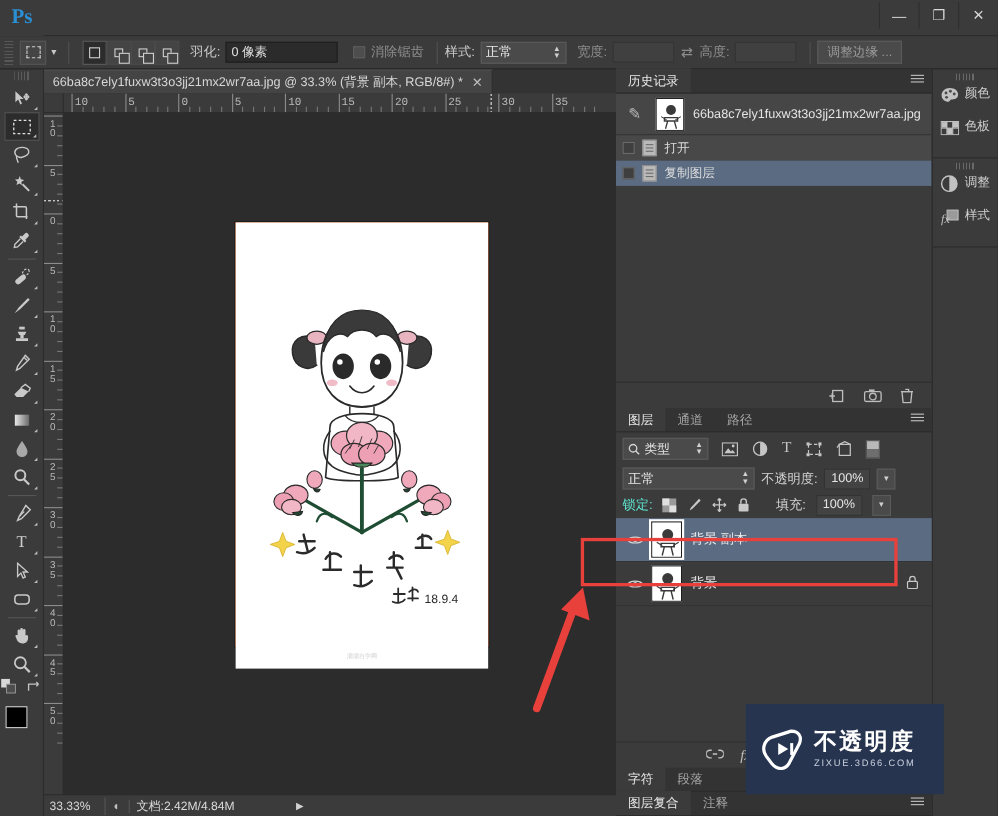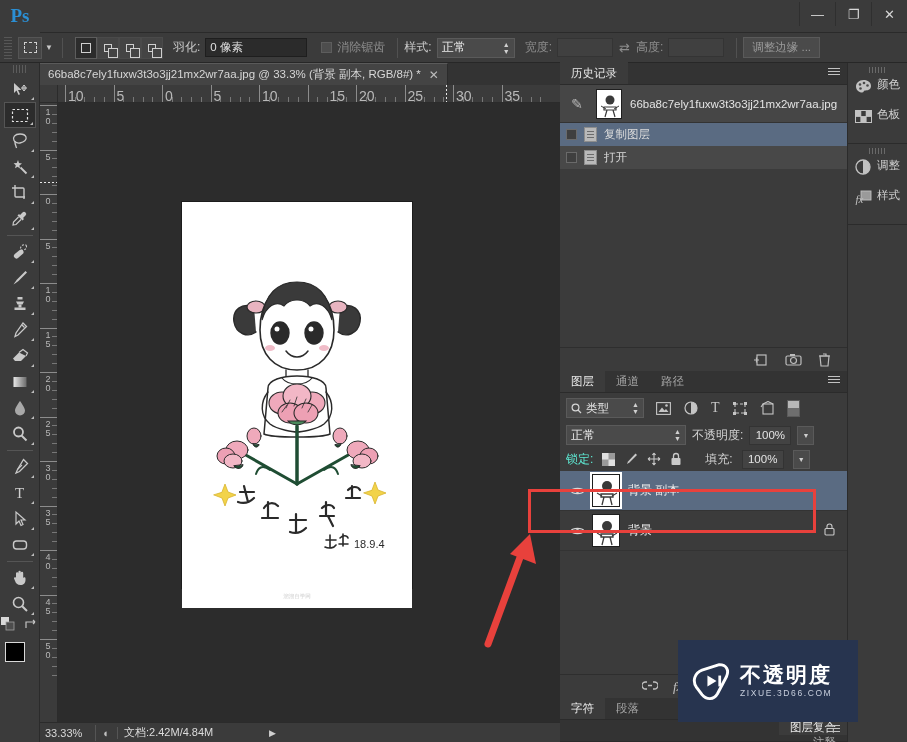--- a/index.html
+++ b/index.html
@@ -143,26 +143,26 @@
     max-width:440px; white-space:nowrap;
   }
   .tab-close { font-size:12px; color:#bdbdbd; }
   .rulerrow { display:flex; height:18px; background:#3b3b3b; }
   .corner { width:18px;height:18px;background:#3b3b3b;border-right:1px solid #2b2b2b;border-bottom:1px solid #2b2b2b;}
   .hruler { flex:1; position:relative; background:#3b3b3b; border-bottom:1px solid #2b2b2b; overflow:hidden;}
   .canvaswrap { flex:1; display:flex; min-height:0;}
   .vruler { width:18px; background:#3b3b3b; position:relative; border-right:1px solid #2b2b2b; overflow:hidden;}
   .canvasbg { flex:1; background:#2c2c2c; position:relative; overflow:hidden; }
   .tick { position:absolute; background:#8c8c8c; }
-  .ticklbl { position:absolute; color:#b9b9b9; font-size:14px; font-family:Liberation Sans, sans-serif;}
+  .ticklbl { position:absolute; color:#b9b9b9; font-size:10px; font-family:Liberation Mono, monospace;}
   .vticklbl { position:absolute; color:#b9b9b9; font-size:9px; width:10px; text-align:center; line-height:9px; }
 
   
   .artboard {
-    position:absolute; left:124px; top:99px; width:230px; height:386px;
+    position:absolute; left:156px; top:99px; width:230px; height:386px;
     background:#c2410c; box-shadow:0 0 0 1px #1c1c1c;
   }
 
   
   .statusbar { height:20px; background:#3b3b3b; display:flex; align-items:center; border-top:1px solid #2b2b2b; }
   .st-zoom { width:56px; height:16px; background:#3b3b3b; color:#d8d8d8; font-size:11px;
     display:flex;align-items:center; padding-left:5px; border-right:1px solid #555;}
   .st-ico { width:22px;display:flex;align-items:center;justify-content:center;color:#c0c0c0;font-size:11px;border-right:1px solid #555;}
   .st-doc { flex:1; color:#dcdcdc; font-size:11px; padding-left:6px; display:flex;align-items:center; gap:6px;}
   .st-arrow{font-size:9px;color:#d0d0d0;}
@@ -533,21 +533,21 @@
           <div class="tick" style="left: 171.9px; top: 12px; width: 1px; height: 5px; opacity: 0.75;"></div>
           <div class="tick" style="left: 181.6px; top: 12px; width: 1px; height: 5px; opacity: 0.75;"></div>
           <div class="tick" style="left: 191.3px; top: 12px; width: 1px; height: 5px; opacity: 0.75;"></div>
           <div class="tick" style="left: 201px; top: 0px; width: 1px; height: 17px;"></div>
           <div class="ticklbl" style="left: 204px; top: 3px;">10</div>
           <div class="tick" style="left: 210.7px; top: 12px; width: 1px; height: 5px; opacity: 0.75;"></div>
           <div class="tick" style="left: 220.4px; top: 12px; width: 1px; height: 5px; opacity: 0.75;"></div>
           <div class="tick" style="left: 230.1px; top: 12px; width: 1px; height: 5px; opacity: 0.75;"></div>
           <div class="tick" style="left: 239.8px; top: 12px; width: 1px; height: 5px; opacity: 0.75;"></div>
           <div class="tick" style="left: 249.5px; top: 0px; width: 1px; height: 17px;"></div>
-          <div class="ticklbl" style="left: 252.5px; top: 3px; margin-left: 19px;">15</div>
+          <div class="ticklbl" style="left: 252.5px; top: 3px;">15</div>
           <div class="tick" style="left: 259.2px; top: 12px; width: 1px; height: 5px; opacity: 0.75;"></div>
           <div class="tick" style="left: 268.9px; top: 12px; width: 1px; height: 5px; opacity: 0.75;"></div>
           <div class="tick" style="left: 278.6px; top: 12px; width: 1px; height: 5px; opacity: 0.75;"></div>
           <div class="tick" style="left: 288.3px; top: 12px; width: 1px; height: 5px; opacity: 0.75;"></div>
           <div class="tick" style="left: 298px; top: 0px; width: 1px; height: 17px;"></div>
           <div class="ticklbl" style="left: 301px; top: 3px;">20</div>
           <div class="tick" style="left: 307.7px; top: 12px; width: 1px; height: 5px; opacity: 0.75;"></div>
           <div class="tick" style="left: 317.4px; top: 12px; width: 1px; height: 5px; opacity: 0.75;"></div>
           <div class="tick" style="left: 327.1px; top: 12px; width: 1px; height: 5px; opacity: 0.75;"></div>
           <div class="tick" style="left: 336.8px; top: 12px; width: 1px; height: 5px; opacity: 0.75;"></div>
@@ -775,29 +775,29 @@
         <div class="thumb-sm">
           <svg width="26" height="30" viewBox="0 0 26 30">
               <rect width="26" height="30" fill="#fff"></rect>
               <circle cx="13" cy="10" r="4.5" fill="#3a3a3a"></circle>
               <path d="M7 17 h12 v3 h-12 Z M10 20 l-2 7 M16 20 l2 7" stroke="#3a3a3a" stroke-width="1.2" fill="none"></path>
               <path d="M4 16 l5 3 M22 16 l-5 3" stroke="#3a3a3a" stroke-width="1"></path>
             </svg>
         </div>
         <div style="font-size:11.5px;color:#e4e4e4;">66ba8c7ely1fuxw3t3o3jj21mx2wr7aa.jpg</div>
       </div>
+      <div class="hist-row alt">
+        <div class="hist-chk"></div>
+        <div class="doc-ico"></div>
+        <span>打开</span>
+      </div>
       <div class="hist-row sel">
         <div class="hist-chk"></div>
         <div class="doc-ico"></div>
         <span>复制图层</span>
-      </div>
-      <div class="hist-row alt">
-        <div class="hist-chk"></div>
-        <div class="doc-ico"></div>
-        <span>打开</span>
       </div>
       <div class="hist-spacer"></div>
       <div class="hist-foot">
         <div class="foot-ico">
           <svg width="16" height="14" viewBox="0 0 16 14">
               <rect x="4" y="2" width="9" height="10" fill="none" stroke="#bdbdbd" stroke-width="1.2"></rect>
               <path d="M1 7 h5 M3.5 4.5 v5" stroke="#bdbdbd" stroke-width="1.2"></path>
             </svg>
         </div>
         <div class="foot-ico">
@@ -954,21 +954,21 @@
               <circle cx="7.5" cy="6" r="3" fill="#c2c2c2"></circle>
             </svg>
         </span>
       </div>
     </div>
 
     <div class="panel-tabs" style="background:#333;">
       <div class="ptab active">字符</div>
       <div class="ptab">段落</div>
     </div>
-    <div class="panel-tabs" style="background:#333;flex-direction:column;">
+    <div class="panel-tabs" style="background:#333;">
       <div class="ptab active">图层复合</div>
       <div class="ptab">注释</div>
       <div class="pmenu">
           <i></i>
           <i></i>
           <i></i>
         </div>
     </div>
   </div>
 

